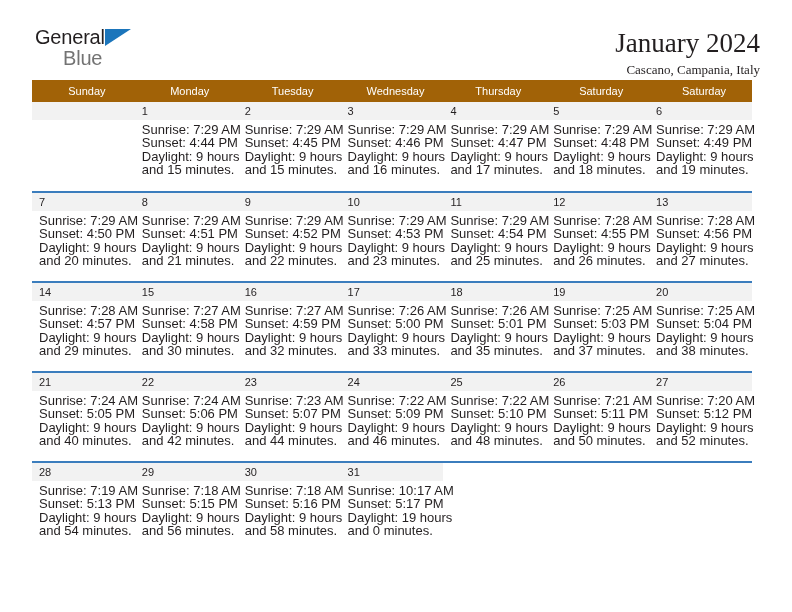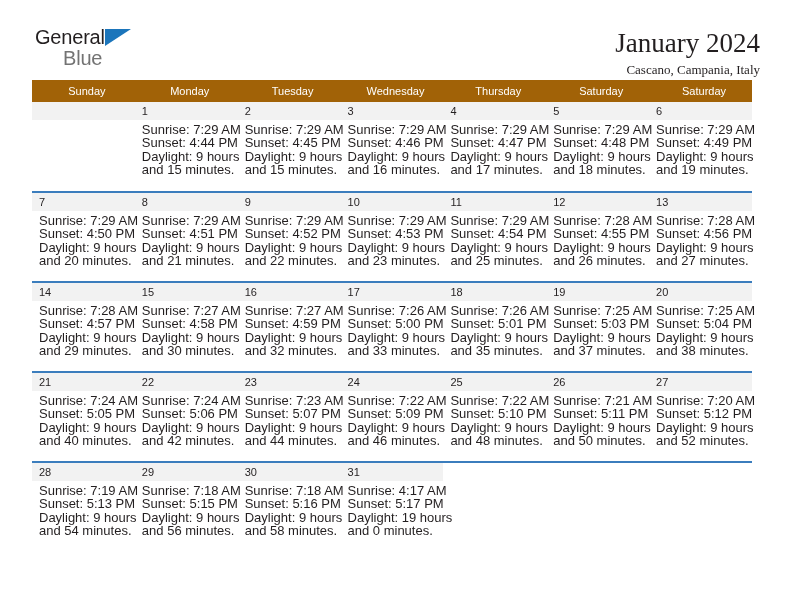--- a/index.html
+++ b/index.html
@@ -520,21 +520,21 @@
                 <div>Sunset: 5:16 PM</div>
                 <div>Daylight: 9 hours</div>
                 <div>and 58 minutes.</div>
               </div>
             </div>
           </td>
         <td>
             <div class="cell">
               <div class="daynum">31</div>
               <div class="info">
-                <div>Sunrise: 4:17 AM</div>
+                <div>Sunrise: 10:17 AM</div>
                 <div>Sunset: 5:17 PM</div>
                 <div>Daylight: 19 hours</div>
                 <div>and 0 minutes.</div>
               </div>
             </div>
           </td>
         <td>
             <div class="cell blank">
               <div class="daynum"></div>
               <div class="info">

